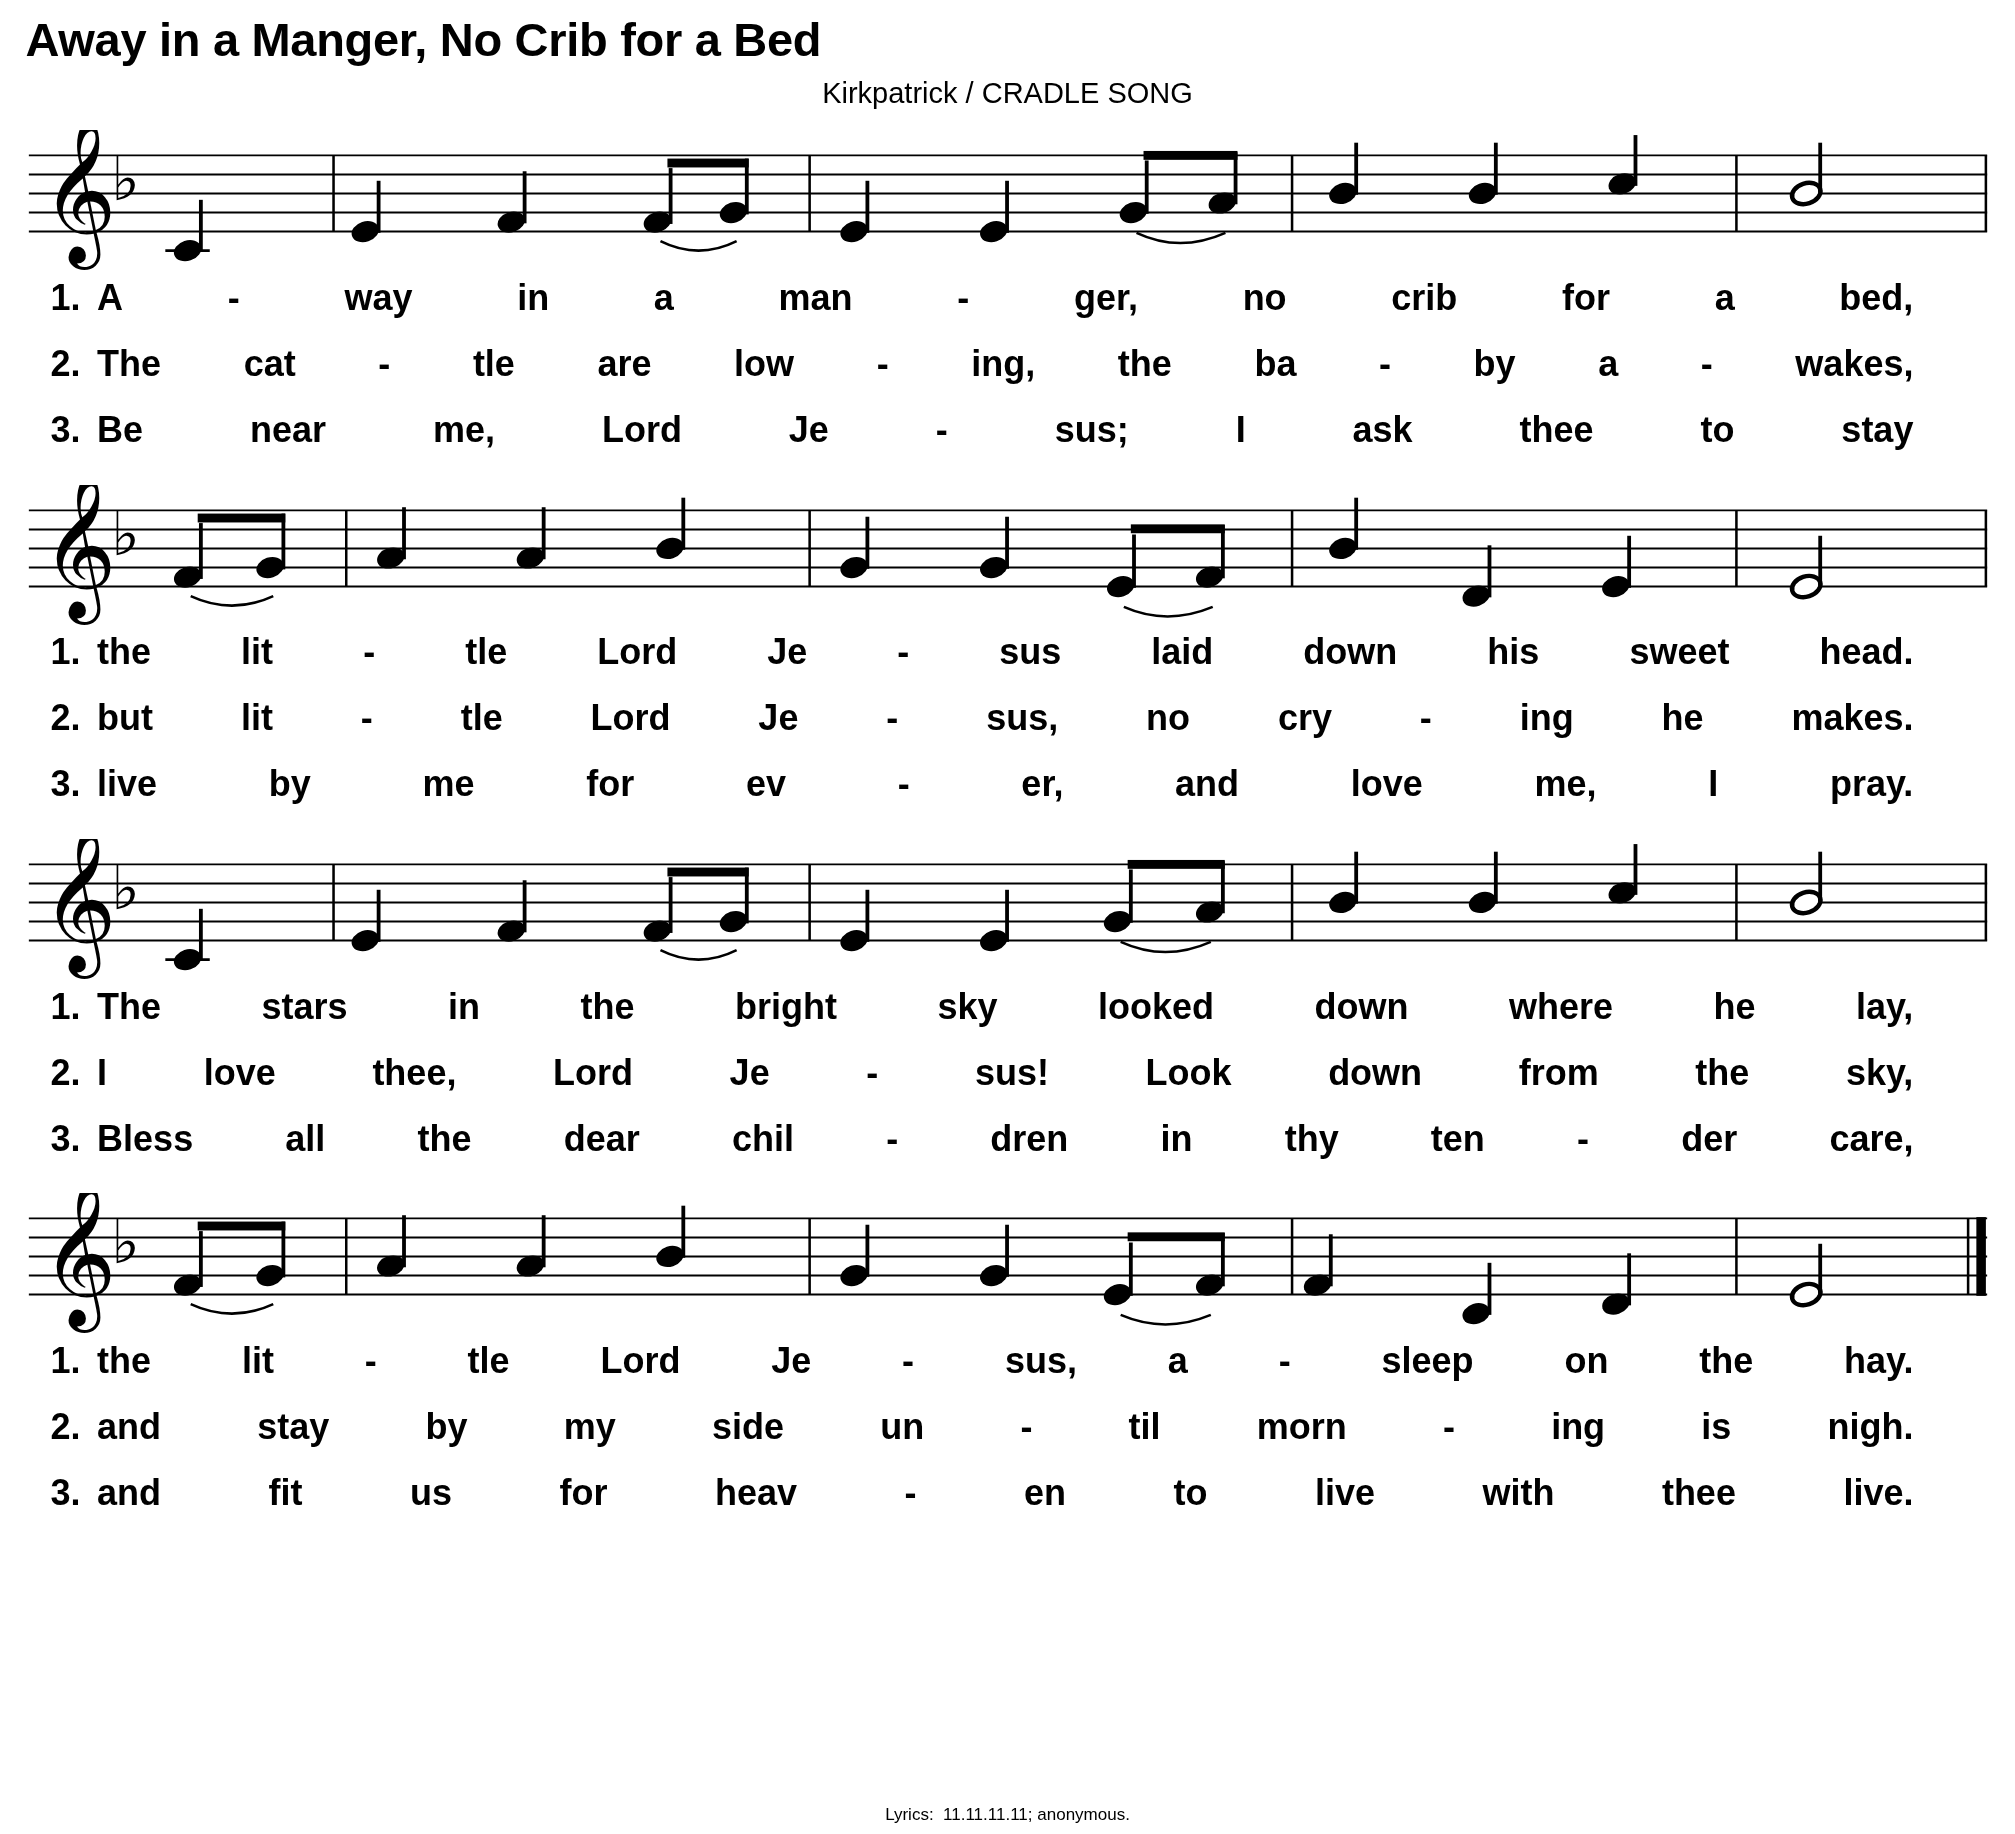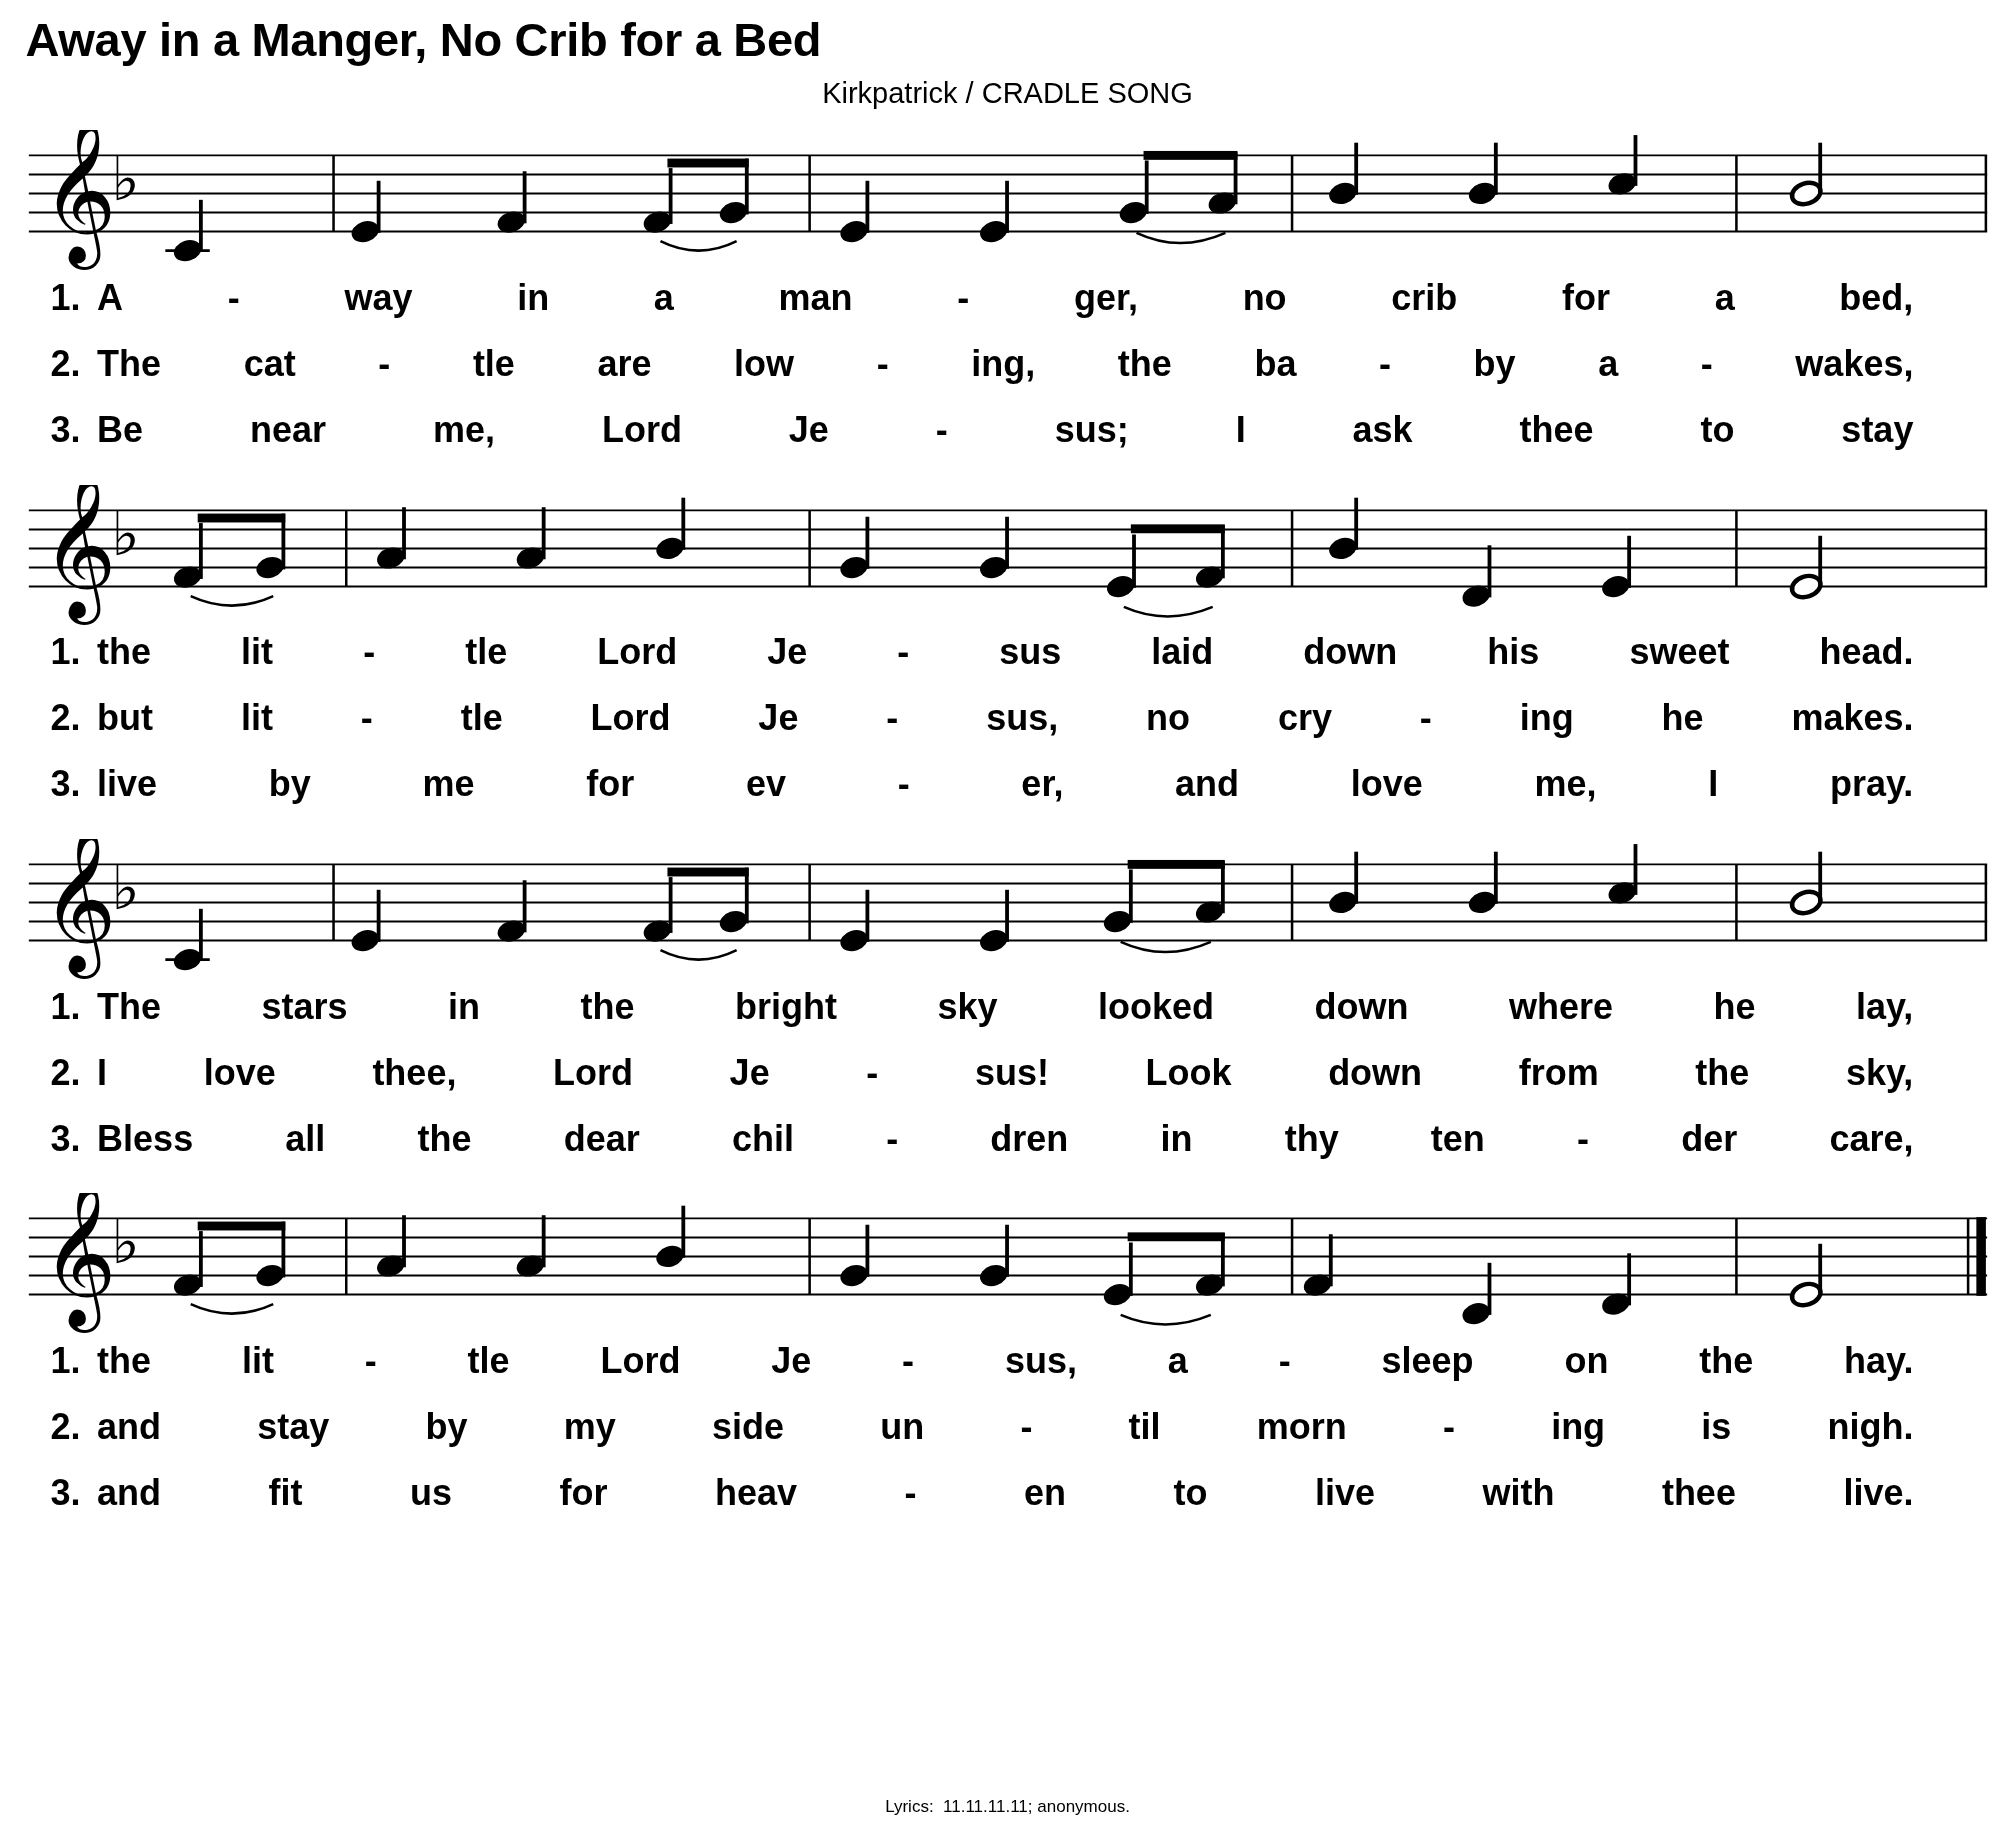--- a/index.html
+++ b/index.html
@@ -79,21 +79,21 @@
     padding-right: 76px;
   }
   .syl {
     white-space: pre;
     text-align: center;
   }
   .credits {
     position: absolute;
     left: 0;
     right: 0;
-    bottom: 29px;
+    bottom: 21px;
     text-align: center;
     font-size: 17px;
     line-height: 1.45;
   }
   .credits div {
     white-space: pre;
   }
 </style>
 </head>
 <body>

